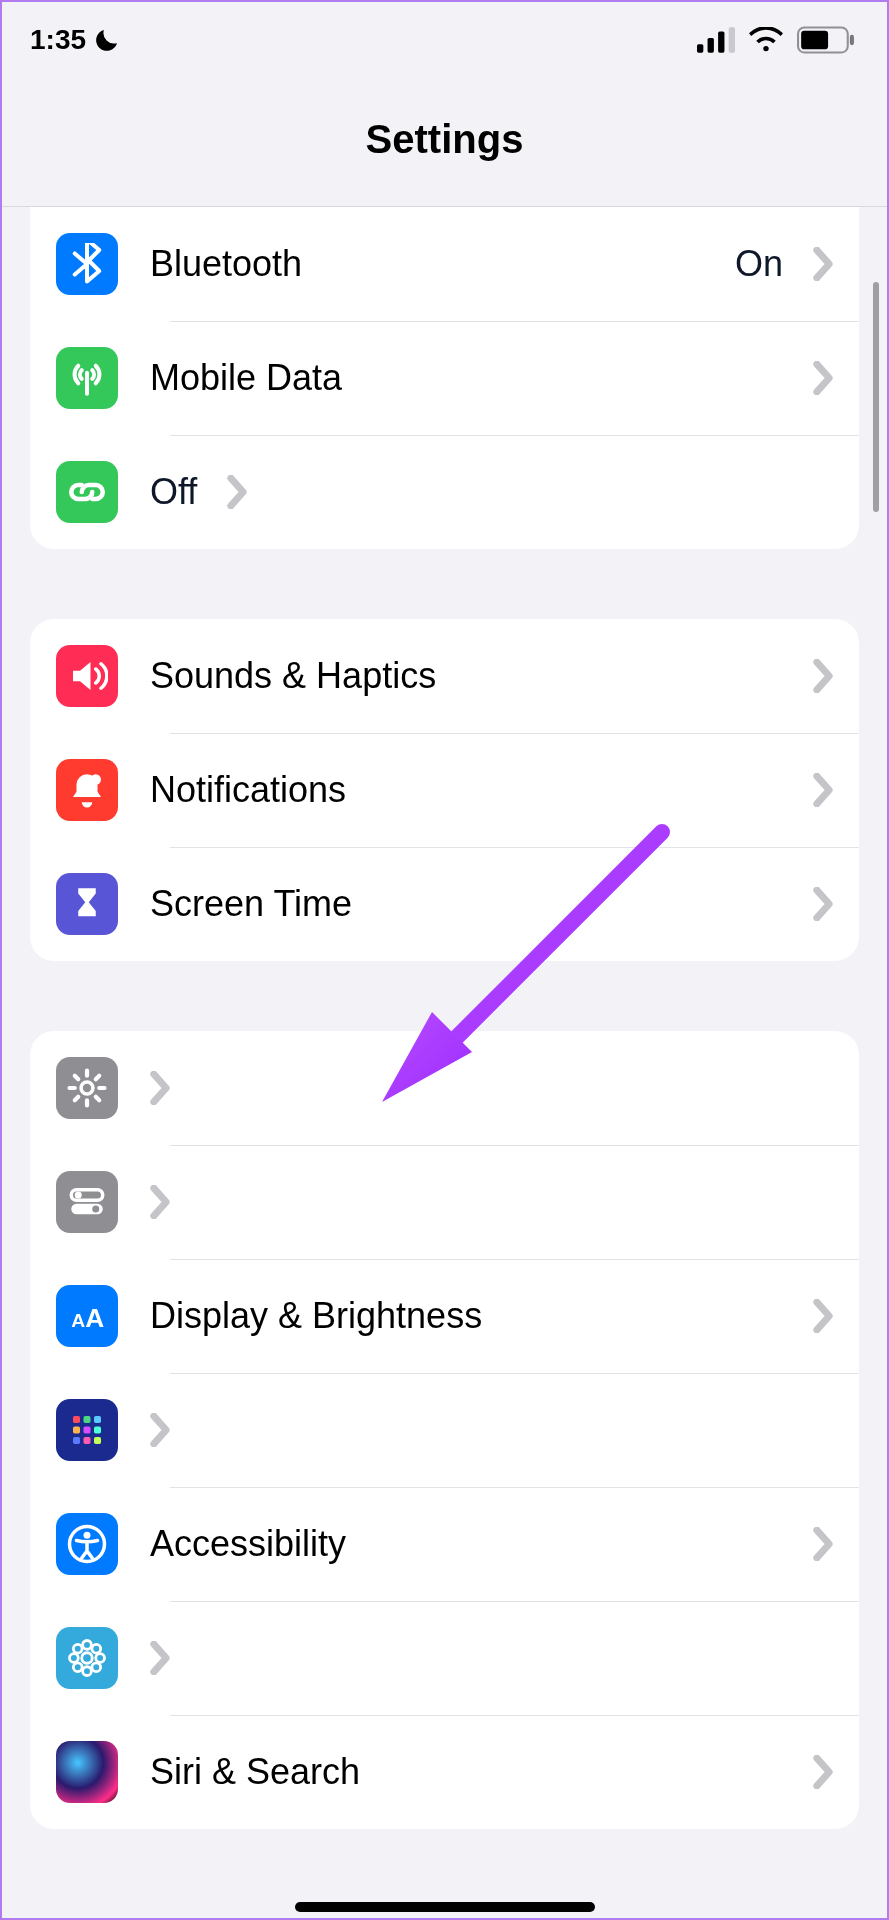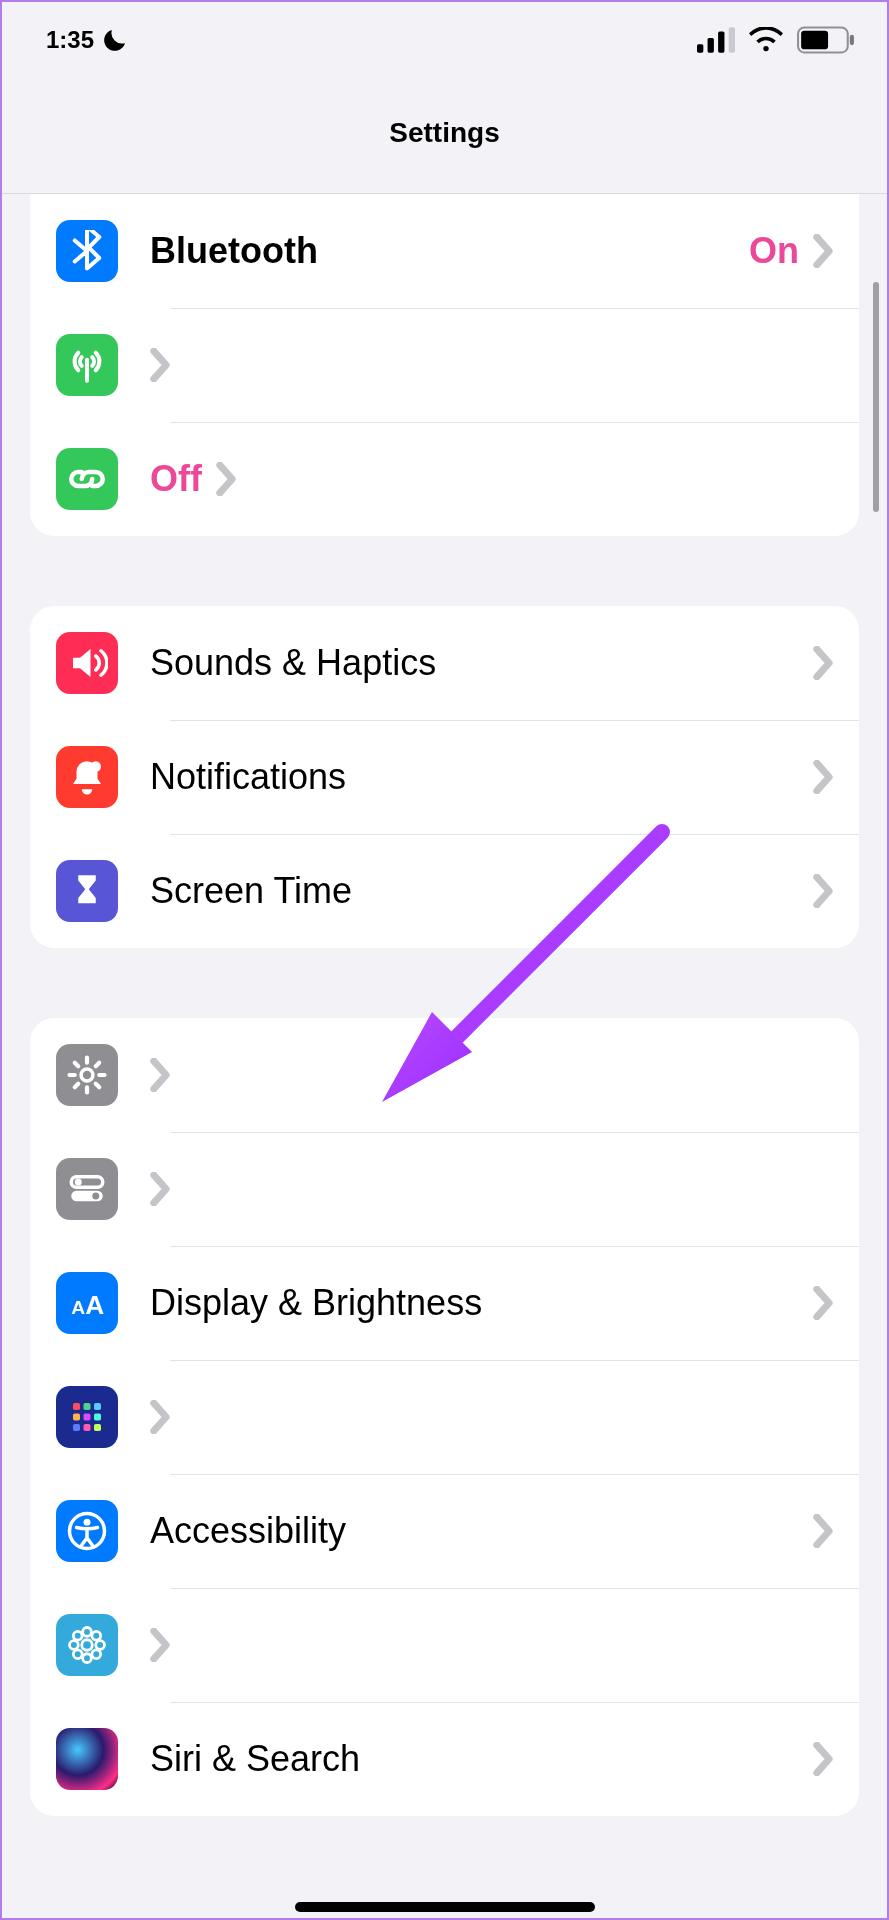--- a/index.html
+++ b/index.html
@@ -12,45 +12,45 @@
     position: relative;
     overflow: hidden;
     border: 2px solid #b07cf0;
   }
 
   
   .status-bar {
     height: 75px;
     display: flex;
     align-items: center;
-    padding: 0 32px 0 44px;
-    font-size: 24px;
+    padding: 0 32px 0 28px;
+    font-size: 28px;
     font-weight: 600;
   }
   .status-time { display: flex; align-items: center; gap: 6px; }
   .status-right { margin-left: auto; display: flex; align-items: center; gap: 14px; }
   .status-right svg { display: block; }
 
   .nav-title {
     text-align: center;
-    font-size: 28px;
+    font-size: 40px;
     font-weight: 700;
     padding: 40px 0 44px;
     border-bottom: 1px solid #d9d9dd;
   }
 
   
   .content { padding: 0 28px 0 28px; }
   .group {
     background: #fff;
     border-radius: 24px;
     overflow: hidden;
     margin-bottom: 70px;
   }
-  .group.first { border-top-left-radius: 0; border-top-right-radius: 0; margin-top: 0; font-weight: bold; }
+  .group.first { border-top-left-radius: 0; border-top-right-radius: 0; margin-top: 0; }
   .row {
     display: flex;
     align-items: center;
     min-height: 114px;
     padding: 0 26px 0 26px;
     position: relative;
   }
   .row + .row::before {
     content: "";
     position: absolute;
@@ -66,22 +66,22 @@
     margin-right: 32px;
   }
   .icon-box svg { width: 42px; height: 42px; }
   .row-label {
     font-size: 36px;
     color: #000;
     flex: 1 1 auto;
   }
   .row-value {
     font-size: 36px;
-    color: #ec4899;
-    margin-right: 14px;
+    color: #0f172a;
+    margin-right: 30px;
   }
   .chevron svg { width: 20px; height: 34px; display: block; }
   .chevron path { stroke: #c5c5c9; stroke-width: 4.5; fill: none; stroke-linecap: round; stroke-linejoin: round; }
 
   
   .bg-blue     { background: #007aff; }
   .bg-green    { background: #34c759; }
   .bg-green2   { background: #34c759; }
   .bg-red      { background: #ff3b30; }
   .bg-pink     { background: #ff2d55; }
@@ -170,20 +170,21 @@
     <div class="row">
       <div class="icon-box bg-green">
         <svg viewBox="0 0 24 24">
             <g fill="none" stroke="#fff" stroke-width="2.3" stroke-linecap="round">
               <path d="M12 9v12"></path>
               <path d="M7 5a7 7 0 0 0 0 10M17 5a7 7 0 0 1 0 10"></path>
               <path d="M9 7.5a3.6 3.6 0 0 0 0 5M15 7.5a3.6 3.6 0 0 1 0 5"></path>
             </g>
           </svg>
       </div>
+      <span class="row-label">Mobile Data</span>
       <span class="chevron">
           <svg viewBox="0 0 12 22">
             <path d="M2 2l8 9-8 9"></path>
           </svg>
         </span>
     </div>
     <div class="row">
       <div class="icon-box bg-green2">
         <svg viewBox="0 0 24 24">
             <g fill="none" stroke="#fff" stroke-width="2.6" stroke-linecap="round">

